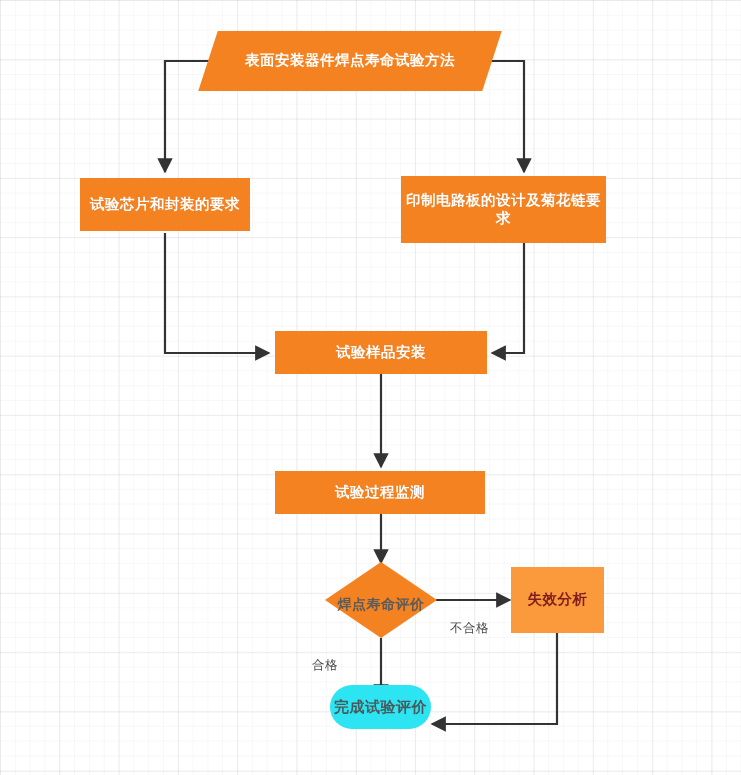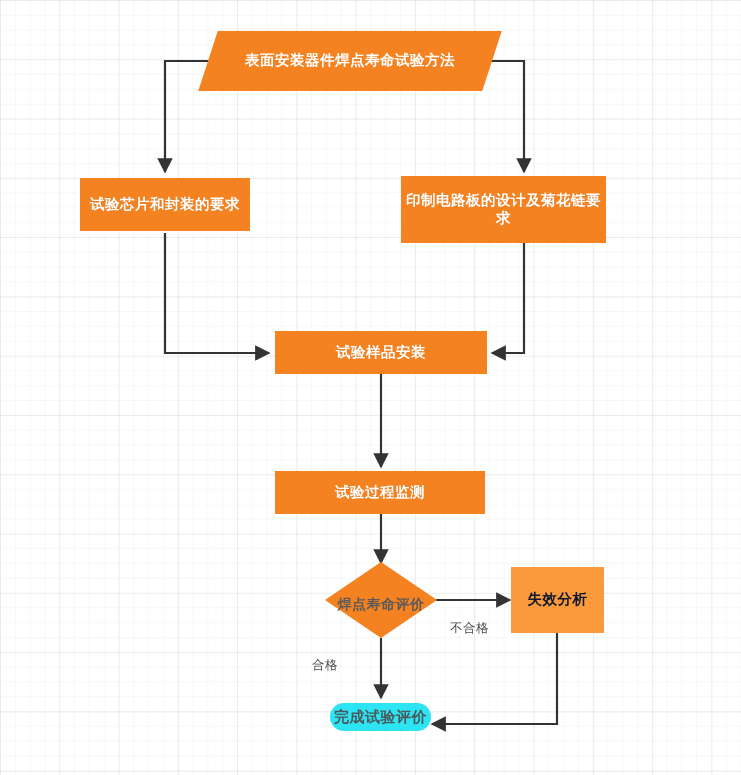--- a/index.html
+++ b/index.html
@@ -70,21 +70,21 @@
     position: absolute;
     color: #5b5b5b;
     font-size: 14px;
     font-weight: bold;
     letter-spacing: 0.5px;
     white-space: nowrap;
     margin-top: 9px;
   }
   .node-fail {
     background: #FB9A3C;
-    color: #0f172a;
+    color: #7f1d1d;
     font-size: 14.5px;
     font-weight: bold;
     letter-spacing: 0.5px;
   }
   .node-end {
     background: #2DE5F2;
     color: #4a5a5c;
     font-size: 15px;
     font-weight: bold;
     letter-spacing: 0.5px;
@@ -155,21 +155,21 @@
     <svg width="112" height="76" viewBox="0 0 112 76" style="position:absolute; left:0; top:0;">
       <polygon points="56,0 112,38 56,76 0,38" fill="#F58220"></polygon>
     </svg>
     <span class="node-diamond-label" style="position:relative; z-index:2;">焊点寿命评价</span>
   </div>
 
   <div class="node node-fail" style="left:511px; top:567px; width:93px; height:66px;">
     <span>失效分析</span>
   </div>
 
-  <div class="node node-end" style="left:330px; top:703px; width:101px; height:28px;">
+  <div class="node node-end" style="left:330px; top:685px; width:101px; height:44px;">
     <span>完成试验评价</span>
   </div>
 
   <span class="edge-label" style="left:450px; top:620px;">不合格</span>
 
   <span class="edge-label" style="left:312px; top:657px;">合格</span>
 
 </div>
 
 </body></html>

